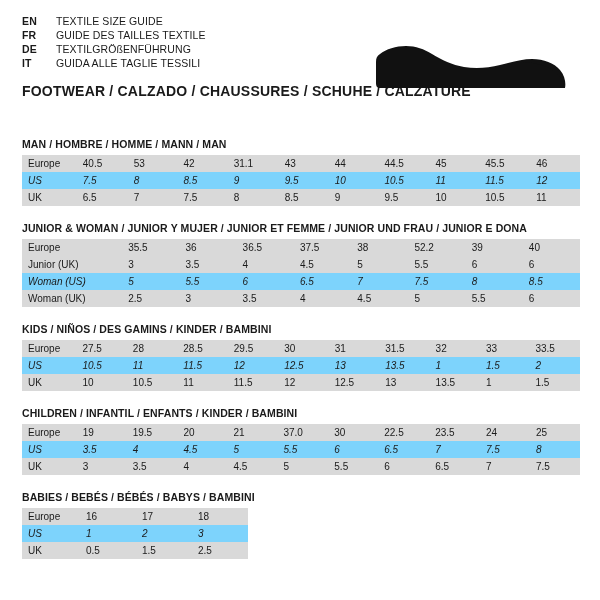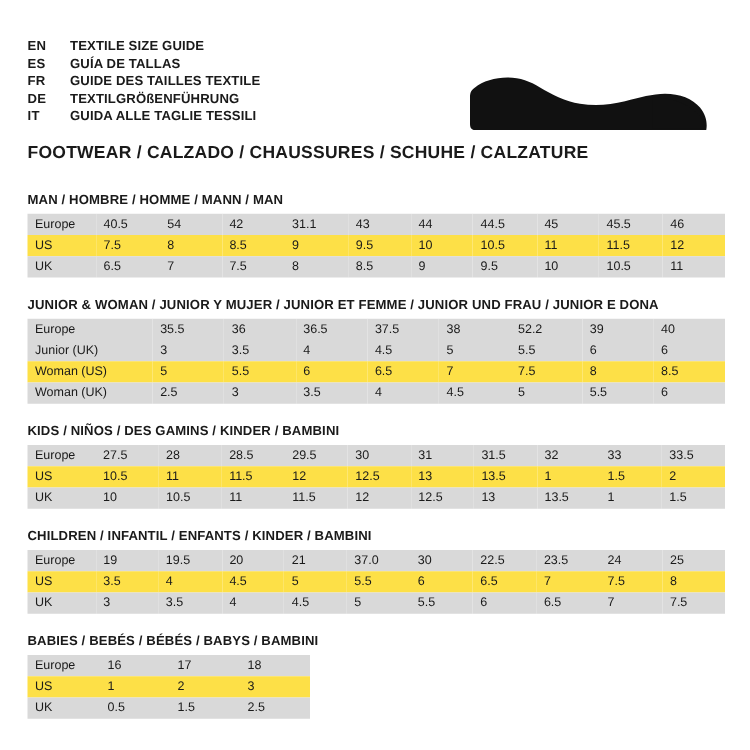--- a/index.html
+++ b/index.html
@@ -20,39 +20,38 @@
     height: 600px;
     box-sizing: border-box;
     padding: 16px 20px 0 22px;
     position: relative;
   }
 
   
   .header {
     position: relative;
     height: 96px;
-    margin-top: 16px;
   }
   .lang-table {
     border-collapse: collapse;
     font-size: 10.5px;
     line-height: 1.0;
   }
   .lang-table td {
     padding: 0 0 3.5px 0;
     vertical-align: top;
     white-space: nowrap;
   }
   .lang-code {
     width: 34px;
     font-weight: bold;
     letter-spacing: 0.2px;
   }
   .lang-text {
-    font-weight: bold;
+    font-weight: normal;
     letter-spacing: 0.1px;
   }
   .shoe-wrap {
     position: absolute;
     right: 8px;
     top: 16px;
     width: 200px;
     height: 72px;
   }
 
@@ -80,21 +79,21 @@
     font-size: 10px;
     table-layout: fixed;
   }
   table.sizes td {
     height: 15px;
     padding: 1px 0 1px 6px;
     vertical-align: middle;
     white-space: nowrap;
   }
   table.sizes tr.shade td { background: #d9d9d9; }
-  table.sizes tr.plain td { background: #fde047; }
+  table.sizes tr.plain td { background: #7dd3fc; font-style: italic; }
   td.label { width: 92px; }
   td.val { width: 54px; }
 
   
   .g-man td.label { width: 52px; }
   .g-man td.val { width: 50px; }
   .g-jw td.label { width: 96px; }
   .g-jw td.val { width: 53px; }
   .g-kids td.label { width: 52px; }
   .g-kids td.val { width: 50px; }
@@ -109,24 +108,20 @@
 <div class="page">
 
   <div class="header">
     <table class="lang-table">
       <tbody>
         <tr>
           <td class="lang-code">EN</td>
           <td class="lang-text">TEXTILE SIZE GUIDE</td>
         </tr>
         <tr>
-          <td class="lang-code">ES</td>
-          <td class="lang-text">GUÍA DE TALLAS</td>
-        </tr>
-        <tr>
           <td class="lang-code">FR</td>
           <td class="lang-text">GUIDE DES TAILLES TEXTILE</td>
         </tr>
         <tr>
           <td class="lang-code">DE</td>
           <td class="lang-text">TEXTILGRÖßENFÜHRUNG</td>
         </tr>
         <tr>
           <td class="lang-code">IT</td>
           <td class="lang-text">GUIDA ALLE TAGLIE TESSILI</td>
@@ -144,21 +139,21 @@
     <div class="section-title">FOOTWEAR / CALZADO / CHAUSSURES / SCHUHE / CALZATURE</div>
   </div>
 
   <div class="group first g-man">
     <div class="group-title">MAN / HOMBRE / HOMME / MANN / MAN</div>
     <table class="sizes">
       <tbody>
         <tr class="shade">
           <td class="label">Europe</td>
           <td class="val">40.5</td>
-          <td class="val">54</td>
+          <td class="val">53</td>
           <td class="val">42</td>
           <td class="val">31.1</td>
           <td class="val">43</td>
           <td class="val">44</td>
           <td class="val">44.5</td>
           <td class="val">45</td>
           <td class="val">45.5</td>
           <td class="val">46</td>
         </tr>
         <tr class="plain">

